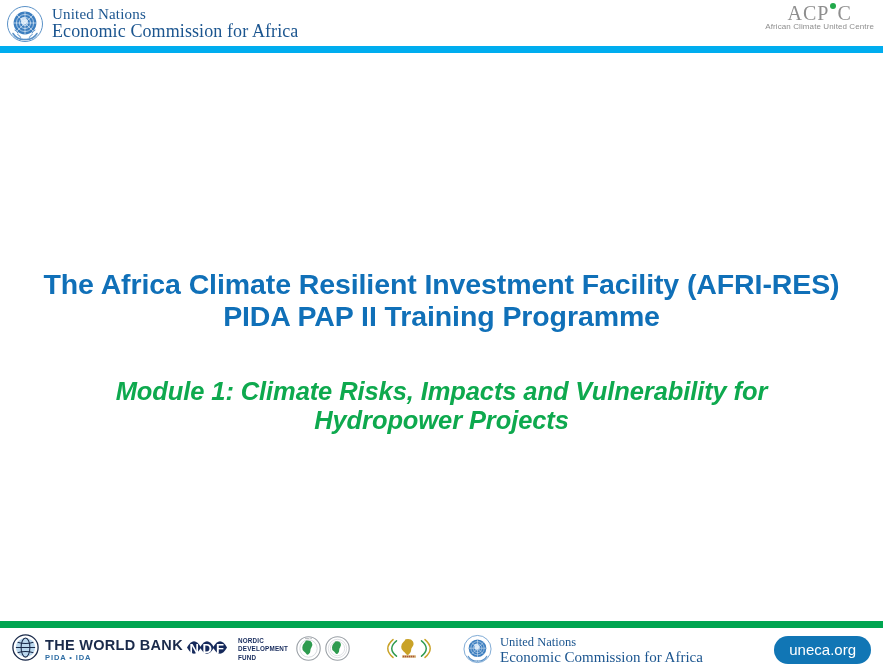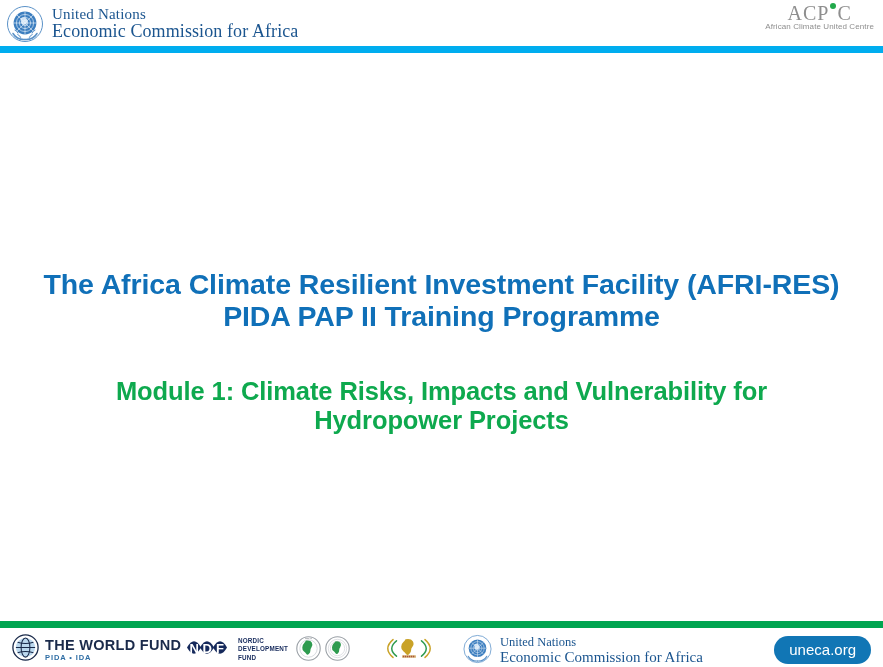--- a/index.html
+++ b/index.html
@@ -86,20 +86,21 @@
     color:#1070B8;
     font-weight:bold;
     font-size:28.5px;
     line-height:1.14;
     letter-spacing:-0.1px;
     padding:0 40px;
   }
   .slide-subtitle {
     color:#0EA94E;
     font-weight:bold;
+    font-style:italic;
     font-size:25.5px;
     line-height:1.15;
     letter-spacing:-0.1px;
     margin-top:44px;
     padding:0 60px;
   }
 
   
   .footer-bar {
     position:absolute; left:0; top:621px;
@@ -225,21 +226,21 @@
           <circle cx="13.5" cy="13.5" r="9.6" fill="#BBD8EE"></circle>
           <g stroke="#1A2A4A" stroke-width="1.05" fill="none">
             <ellipse cx="13.5" cy="13.5" rx="4.4" ry="9.6"></ellipse>
             <path d="M3.9 13.5 h19.2"></path>
             <path d="M5.6 8.2 q7.9 2.6 15.8 0"></path>
             <path d="M5.6 18.8 q7.9 -2.6 15.8 0"></path>
           </g>
         </svg>
       </span>
       <div class="wb-text">
-        <div class="wb-name">THE WORLD FUND</div>
+        <div class="wb-name">THE WORLD BANK</div>
         <div class="wb-sub">PIDA • IDA</div>
       </div>
     </div>
 
     <div class="ndf-lockup">
       <span>
         <svg width="48" height="25" viewBox="0 0 48 25" aria-hidden="true">
           <g fill="#15295B">
             <path d="M2 12.5 Q9 0 16 12.5 Q9 25 2 12.5 Z"></path>
             <path d="M15 12.5 Q22 0 29 12.5 Q22 25 15 12.5 Z"></path>

